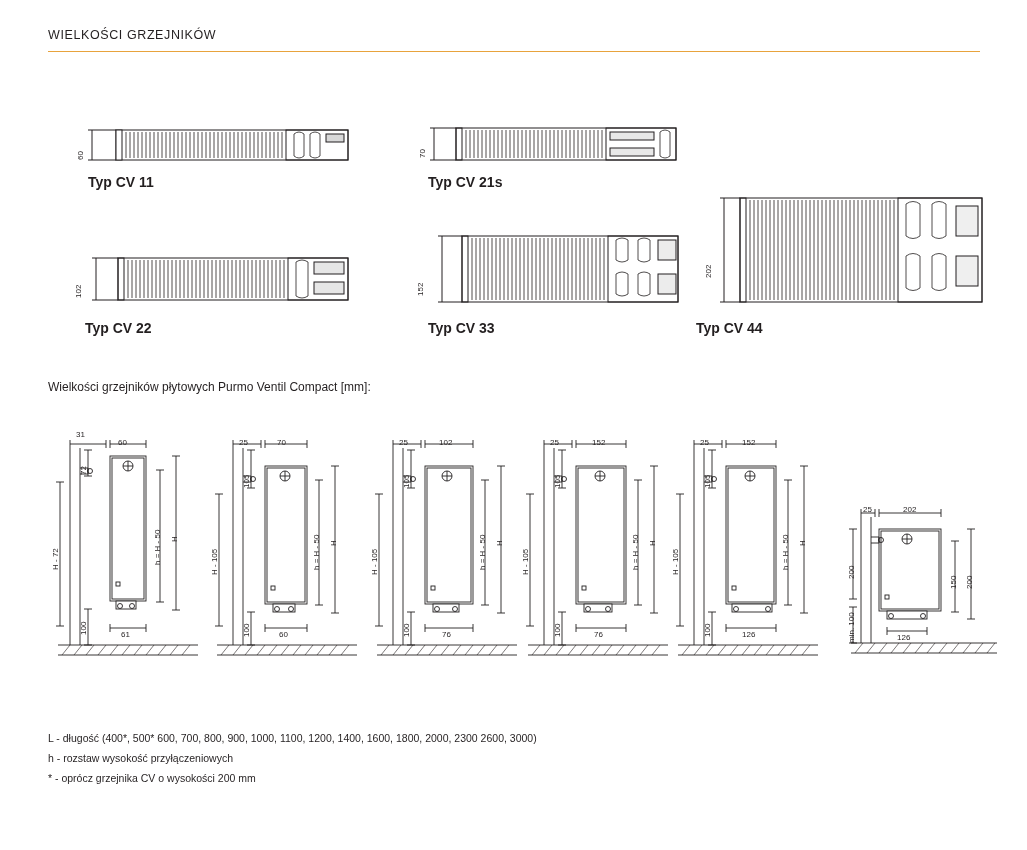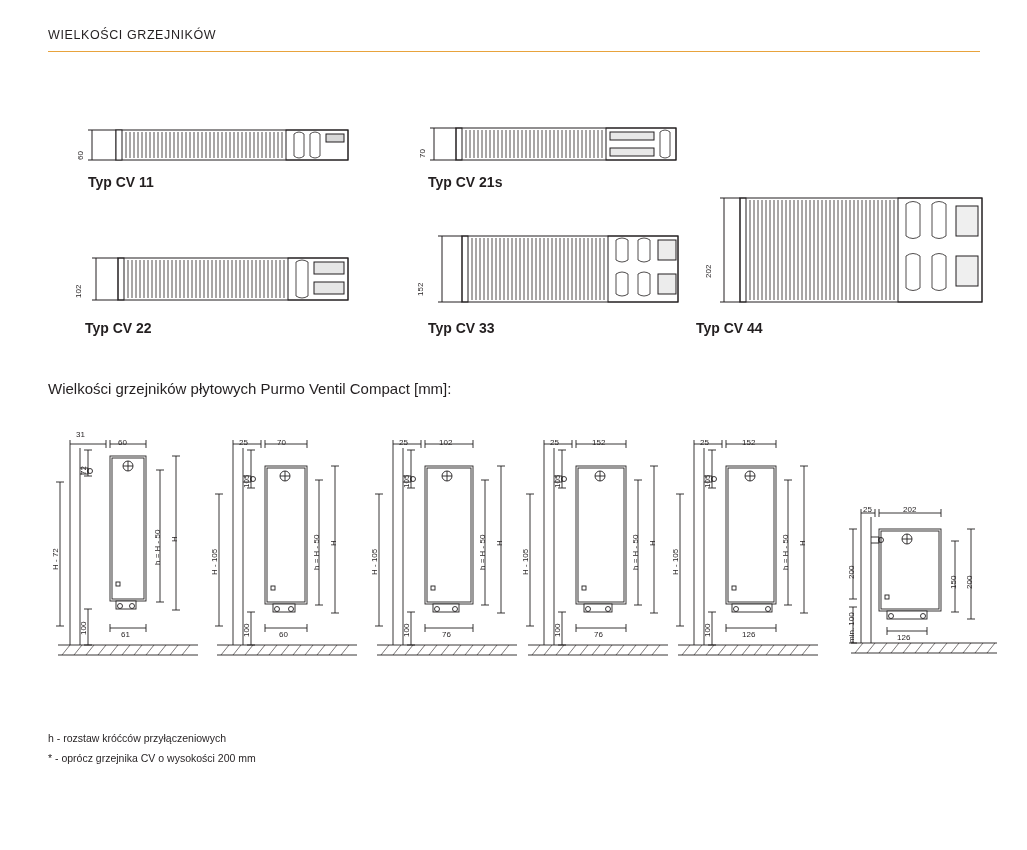--- a/index.html
+++ b/index.html
@@ -45,21 +45,21 @@
     position: absolute;
     font-size: 14px;
     font-weight: bold;
     color: #231f20;
     white-space: nowrap;
   }
   .section-title {
     position: absolute;
     left: 48px;
     top: 380px;
-    font-size: 15px;
+    font-size: 12px;
     color: #231f20;
   }
 
   .dim-text {
     position: absolute;
     font-size: 8px;
     color: #231f20;
     white-space: nowrap;
   }
   .dim-text.vert {
@@ -595,17 +595,18 @@
     <div class="dim-text" style="left:18px; top:10px;">25</div>
     <div class="dim-text" style="left:58px; top:10px;">202</div>
     <div class="dim-text vert" style="left:2px; top:84px;">200</div>
     <div class="dim-text vert" style="left:2px; top:148px;">min. 100</div>
     <div class="dim-text vert" style="left:104px; top:94px;">150</div>
     <div class="dim-text vert" style="left:120px; top:94px;">200</div>
     <div class="dim-text" style="left:52px; top:138px;">126</div>
   </div>
 
   <div class="notes">
-    <div class="note">h - rozstaw króćców przyłączeniowych</div>
+    <div class="note">L - długość (400*, 500* 600, 700, 800, 900, 1000, 1100, 1200, 1400, 1600, 1800, 2000, 2300 2600, 3000)</div>
+    <div class="note">h - rozstaw wysokość przyłączeniowych</div>
     <div class="note">* - oprócz grzejnika CV o wysokości 200 mm</div>
   </div>
 
 </div>
 
 </body></html>

